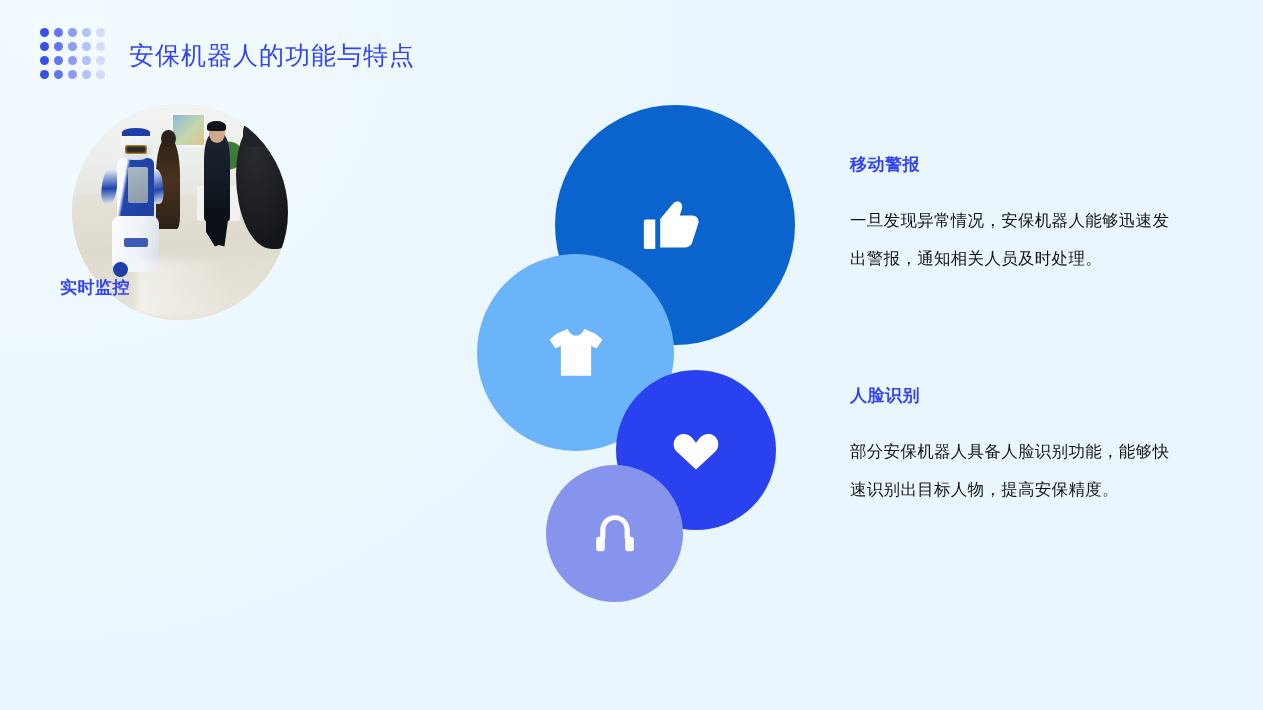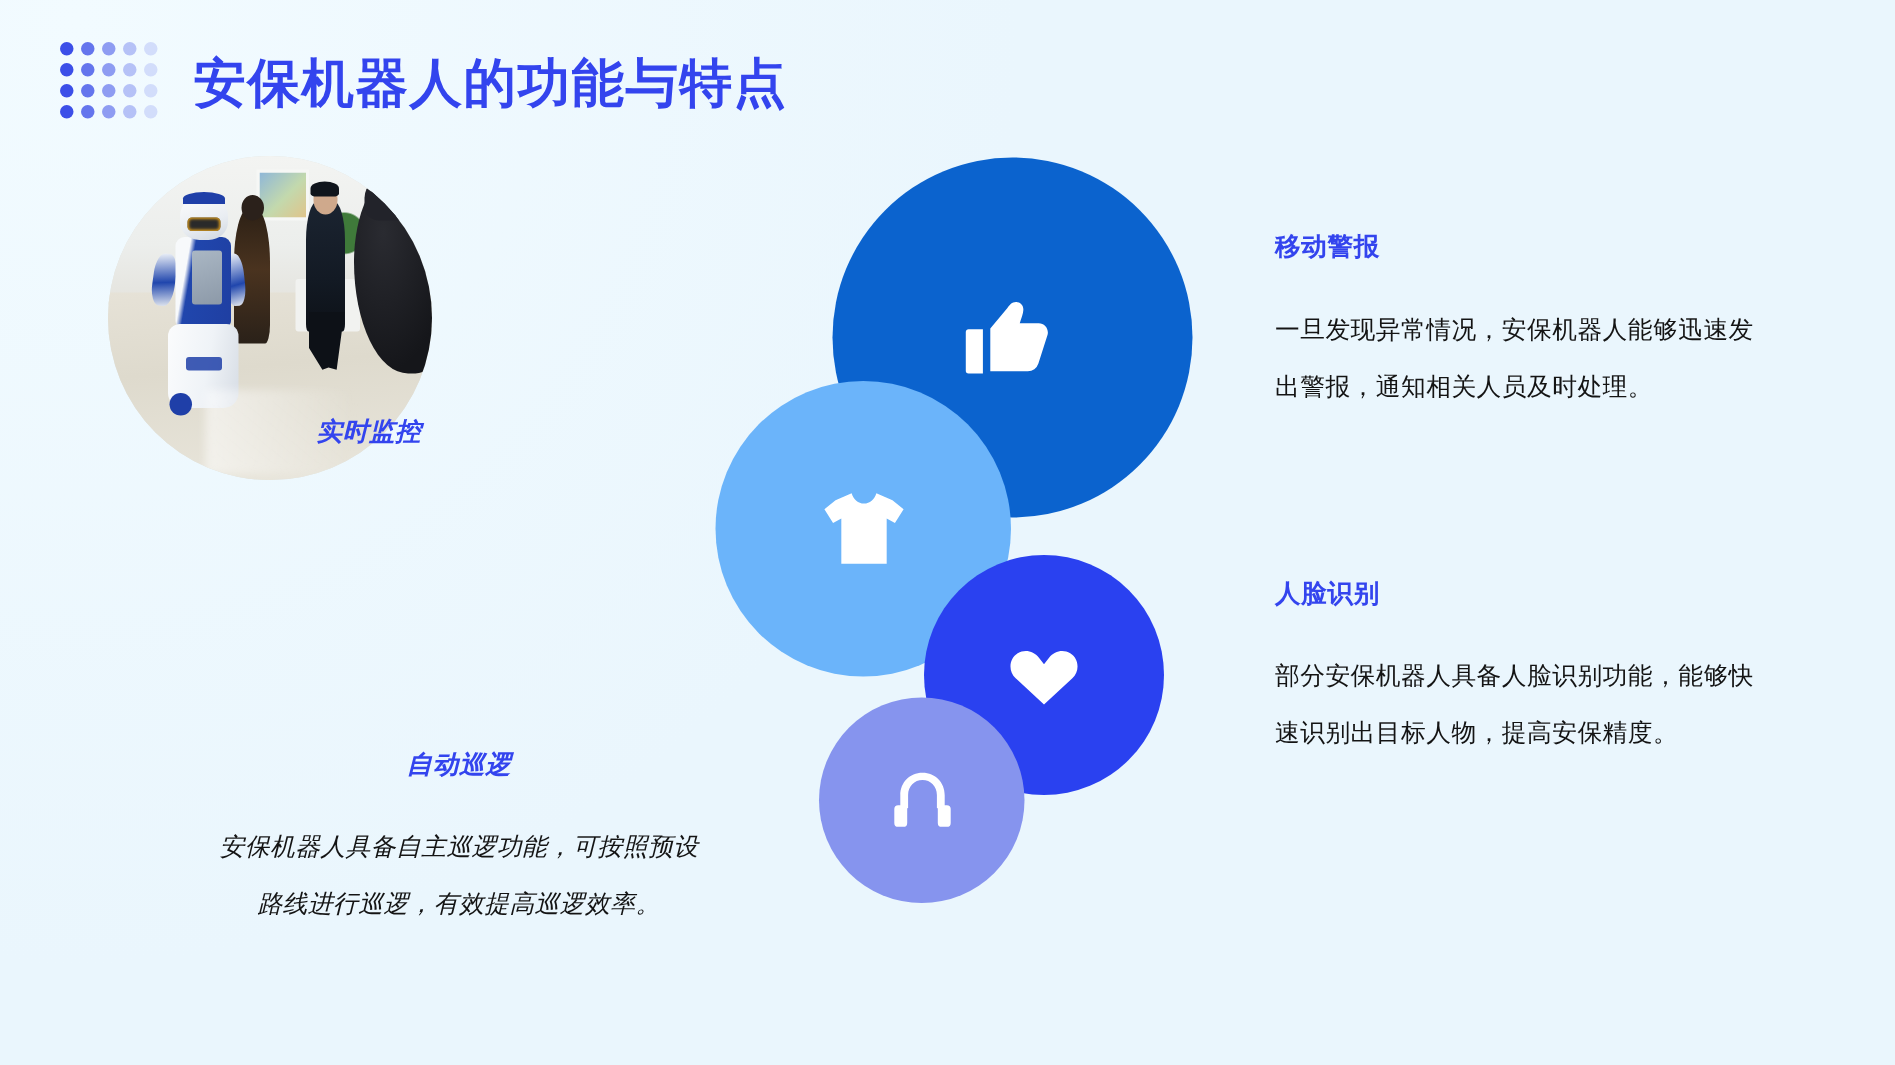--- a/index.html
+++ b/index.html
@@ -49,22 +49,22 @@
     border-radius: 50%;
     background: #3c4fe8;
   }
   .dot-grid i.c1 { opacity: 1; }
   .dot-grid i.c2 { opacity: .78; }
   .dot-grid i.c3 { opacity: .55; }
   .dot-grid i.c4 { opacity: .33; }
   .dot-grid i.c5 { opacity: .17; }
 
   .slide-title {
-    font-size: 35px;
-    font-weight: bold;
+    font-size: 25px;
+    font-weight: normal;
     color: #3344ee;
     letter-spacing: 1px;
     white-space: nowrap;
     line-height: 1;
   }
 
   
   .photo {
     position: absolute;
     left: 72px;
@@ -284,21 +284,21 @@
     line-height: 1.2;
     margin-bottom: 26px;
     letter-spacing: .5px;
   }
   .block p {
     font-size: 16.5px;
     color: #141414;
     line-height: 38px;
     letter-spacing: .3px;
   }
-  .block.right-align { text-align: center; font-style: italic; }
+  .block.right-align { text-align: left; }
   .block.left-align  { text-align: left; }
 
   .block-monitor { left: 60px;  top: 278px; width: 372px; }
   .block-patrol  { left: 140px; top: 500px; width: 332px; }
   .block-alarm   { left: 850px; top: 155px; width: 332px; }
   .block-face    { left: 850px; top: 386px; width: 332px; }
 </style>
 </head>
 <body>
 
@@ -394,24 +394,20 @@
         </svg>
       </span>
     </div>
 
   </div>
 
   <div class="block block-monitor right-align">
     <h3>实时监控</h3>
   </div>
 
-  <div class="block block-patrol right-align">
-    <h3>自动巡逻</h3>
-    <p>安保机器人具备自主巡逻功能，可按照预设路线进行巡逻，有效提高巡逻效率。</p>
-  </div>
 
   <div class="block block-alarm left-align">
     <h3>移动警报</h3>
     <p>一旦发现异常情况，安保机器人能够迅速发出警报，通知相关人员及时处理。</p>
   </div>
 
   <div class="block block-face left-align">
     <h3>人脸识别</h3>
     <p>部分安保机器人具备人脸识别功能，能够快速识别出目标人物，提高安保精度。</p>
   </div>

